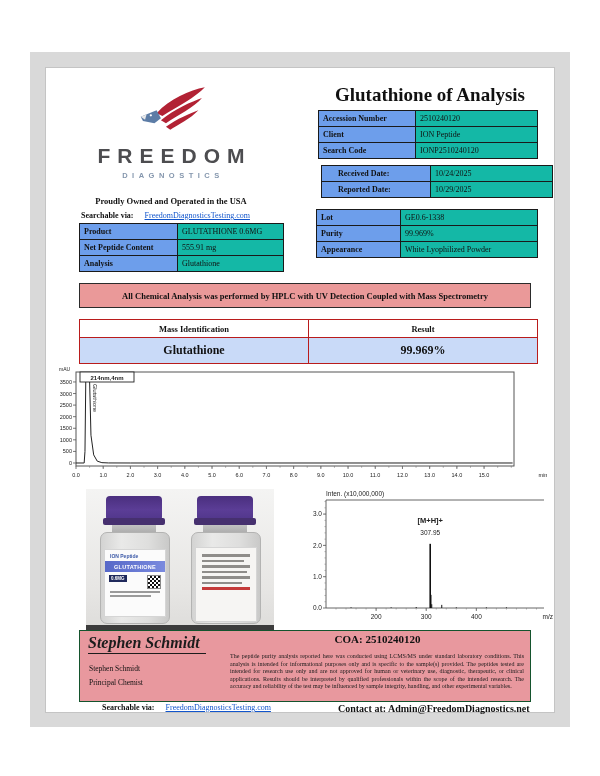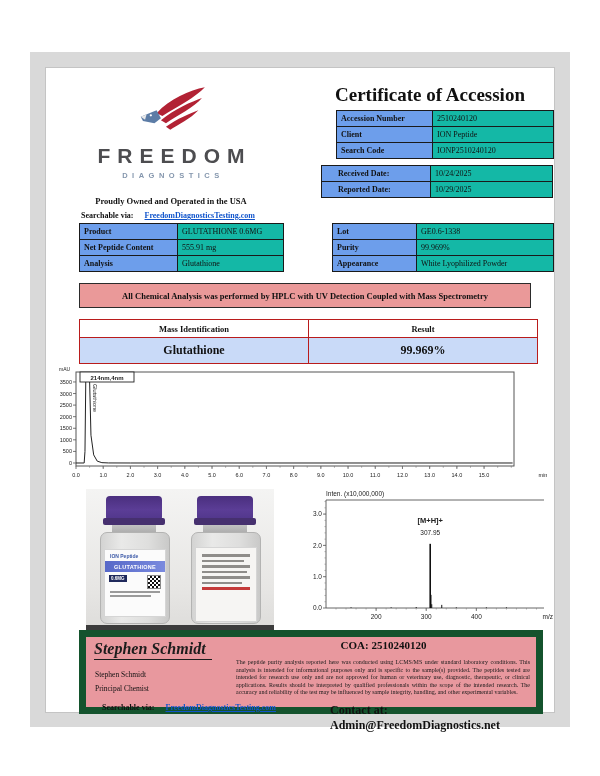--- a/index.html
+++ b/index.html
@@ -7,35 +7,35 @@
   .frame{position:absolute;left:30px;top:52px;width:540px;height:675px;background:#d9d9d9;}
   .page{position:absolute;left:15px;top:15px;width:508px;height:644px;background:#ffffff;border:1px solid #c4c4c4;}
   .abs{position:absolute;}
 
   
   .logo-block{left:35px;top:16px;width:180px;text-align:center;}
   .brand{font-family:"Liberation Sans",sans-serif;font-weight:bold;font-size:21px;letter-spacing:7px;color:#4d4d50;margin-top:2px;text-indent:7px;}
   .brand-sub{font-family:"Liberation Sans",sans-serif;font-weight:bold;font-size:7.5px;letter-spacing:4.5px;color:#8496ad;margin-top:3px;text-indent:4px;}
   .tagline{left:20px;top:128px;width:210px;text-align:center;font-weight:bold;font-size:8.5px;}
   .search-line{left:35px;top:143px;font-size:8px;font-weight:bold;}
-  a.doclink{color:#1155cc;text-decoration:underline;font-weight:bold;padding-left:9px;}
+  a.doclink{color:#1155cc;text-decoration:underline;font-weight:normal;padding-left:9px;}
 
   
   .coa-title{left:258px;top:16px;width:252px;text-align:center;font-size:19px;font-weight:bold;}
   table.meta{border-collapse:collapse;font-size:8px;}
   table.meta td{border:1px solid #1a1a1a;padding:2px 4px;height:11px;}
   td.hd{background:#6d9eeb;font-weight:bold;}
   td.vl{background:#14b8a6;}
-  .t-info{left:290px;top:42px;}
+  .t-info{left:272px;top:42px;}
   .t-info td.hd{width:88px;} .t-info td.vl{width:113px;}
   .t-date{left:275px;top:97px;}
   .t-date td.hd{width:88px;padding-left:16px;} .t-date td.vl{width:113px;}
   .t-prod{left:33px;top:155px;}
   .t-prod td.hd{width:89px;} .t-prod td.vl{width:97px;}
-  .t-lot{left:270px;top:155px;margin-left:16px;}
+  .t-lot{left:270px;top:141px;}
   .t-lot td.hd{width:75px;} .t-lot td.vl{width:128px;}
 
   .banner{left:33px;top:215px;width:450px;height:23px;background:#ea9999;border:1.5px solid #2b2b2b;
           display:flex;align-items:center;justify-content:center;font-weight:bold;font-size:8.5px;}
 
   table.mass{left:33px;top:251px;border-collapse:collapse;font-size:8.5px;}
   table.mass td{border:1px solid #b91c1c;text-align:center;font-weight:bold;}
   table.mass tr.h td{height:15px;width:226px;background:#fff;}
   table.mass tr.d td{height:23px;background:#c9daf8;font-size:12px;}
 
@@ -60,29 +60,29 @@
   .qr{width:12px;height:12px;background:conic-gradient(#111 25%,#fff 0 50%,#111 0 75%,#fff 0);background-size:4px 4px;border:1px solid #888;}
   .micro-lines div{height:2px;background:#9a9a9a;margin:2px 5px 0 5px;}
   .back-label{position:absolute;left:3px;top:14px;width:60px;height:70px;background:#f6f5f3;border:1px solid #d5d5d5;padding-top:3px;}
   .back-label div{height:2.5px;background:#8f8d8a;margin:3px 6px 0 6px;}
   .back-label div:nth-child(2){margin-right:12px;}
   .back-label div:nth-child(4){margin-right:9px;}
   .back-label div:nth-child(6){margin-right:14px;}
   .back-label div.red{background:#c43a3a;}
 
   
-  .sig-block{left:33px;top:562px;width:450px;height:70px;background:#e8989e;border:7px solid #14532d;}
+  .sig-block{left:33px;top:562px;width:450px;height:70px;background:#e8989e;border:1px solid #14532d;}
   .sig-script{position:absolute;left:8px;top:3px;font-style:italic;font-weight:bold;font-size:16px;color:#1c1c1c;border-bottom:1.2px solid #1c1c1c;padding:0 6px 1px 0;}
   .sig-name{position:absolute;left:9px;top:33px;font-size:7.5px;}
   .sig-title{position:absolute;left:9px;top:47px;font-size:7.5px;}
   .coa-head{position:absolute;left:150px;top:2px;width:295px;text-align:center;font-weight:bold;font-size:11px;}
   .disclaimer{position:absolute;left:150px;top:22px;width:294px;font-size:6px;line-height:7.6px;text-align:justify;color:#1a1a1a;}
 
   .footer-search{left:56px;top:635px;font-size:8px;font-weight:bold;}
-  .footer-contact{left:284px;top:635px;font-size:12px;font-weight:bold;}
+  .footer-contact{left:292px;top:635px;font-size:10px;font-weight:bold;}
 </style>
 </head>
 <body>
 
 <div class="frame">
   <div class="page">
 
     <div class="abs tagline">Proudly Owned and Operated in the USA</div>
     <div class="abs logo-block">
       <svg width="72" height="54" viewBox="0 0 100 74">
@@ -94,21 +94,21 @@
         <circle cx="22" cy="43" r="1.6" fill="#ffffff"></circle>
       </svg>
       <div class="brand">FREEDOM</div>
       <div class="brand-sub">DIAGNOSTICS</div>
     </div>
     <div class="abs search-line">
       <span>Searchable via:</span>
       <a href="#" class="doclink">FreedomDiagnosticsTesting.com</a>
     </div>
 
-    <div class="abs coa-title">Certificate of Accession</div>
+    <div class="abs coa-title">Glutathione of Analysis</div>
 
     <table class="abs meta t-info">
       <tbody>
           <tr>
         <td class="hd">Accession Number</td>
         <td class="vl">2510240120</td>
           </tr>
       <tr>
         <td class="hd">Client</td>
         <td class="vl">ION Peptide</td>

